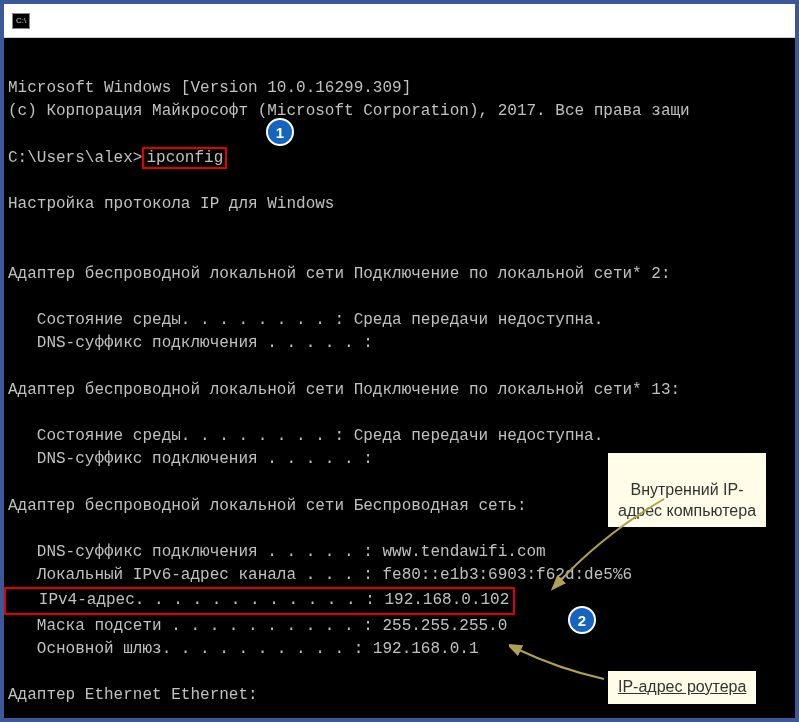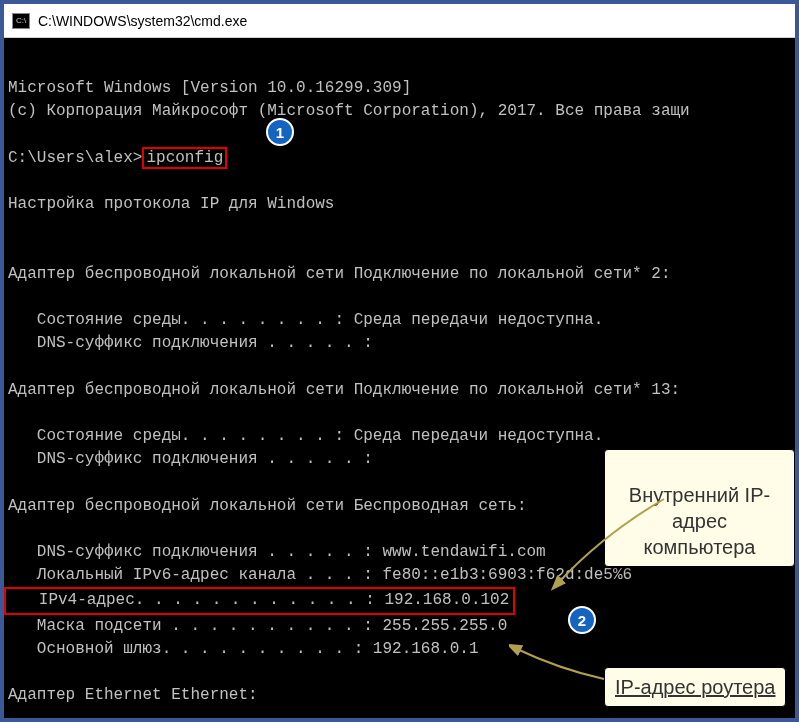--- a/index.html
+++ b/index.html
@@ -76,43 +76,42 @@
     border: 2px solid #fff;
     color: #fff;
     font-family: Arial, sans-serif;
     font-weight: bold;
     font-size: 15px;
     box-shadow: 0 0 3px rgba(0,0,0,0.5);
   }
   .annotation {
     position: absolute;
     background: #fffde7;
-    border: 1px solid #000000;
+    border: 4px solid #000000;
     border-radius: 4px;
     padding: 6px 10px;
     font-family: Arial, sans-serif;
-    font-size: 20px;
+    font-size: 16px;
     color: #333;
     box-shadow: 2px 2px 6px rgba(0,0,0,0.3);
     text-align: center;
     line-height: 1.3;
   }
   .arrow {
     position: absolute;
     pointer-events: none;
   }
 </style>
 </head>
 <body>
 
 <div class="window">
 
   <div class="titlebar">
     <div class="titlebar-icon">C:\</div>
-    <span>C:\WINDOWS\system32\cmd.exe</span>
   </div>
 
   <div class="terminal">
 <span>Microsoft Windows [Version 10.0.16299.309]</span>
 <span>(c) Корпорация Майкрософт (Microsoft Corporation), 2017. Все права защи</span>
 
 <span>C:\Users\alex&gt;</span><span class="cmd-highlight">ipconfig</span>
 
 <span>Настройка протокола IP для Windows</span>
 

